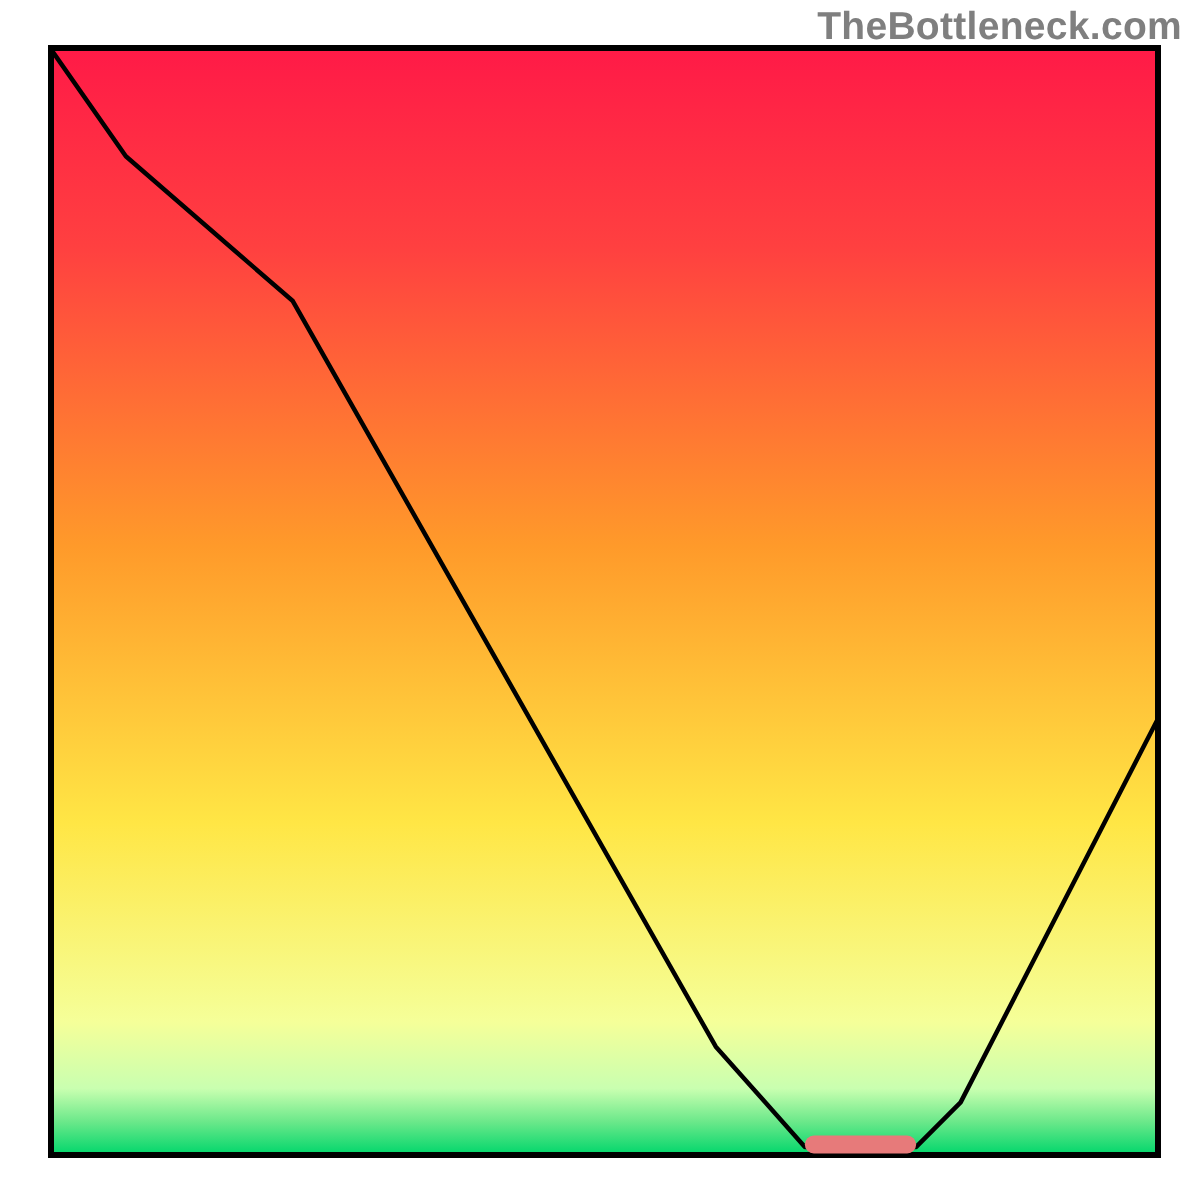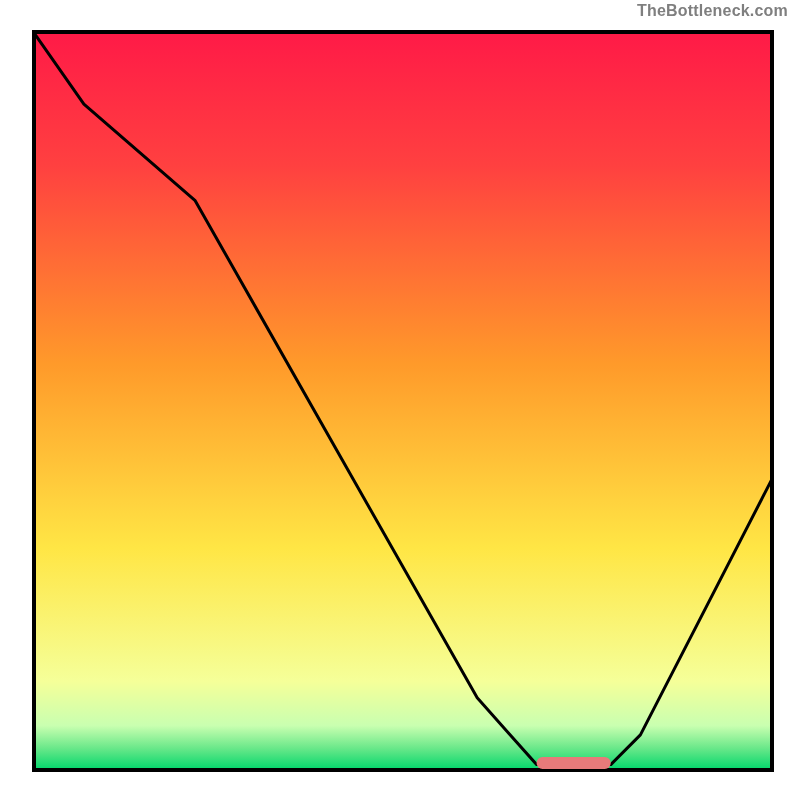--- a/index.html
+++ b/index.html
@@ -13,21 +13,21 @@
   }
   .stage {
     position: relative;
     width: 800px;
     height: 800px;
   }
   .watermark {
     position: absolute;
     top: 2px;
     right: 12px;
-    font-size: 16px;
+    font-size: 26px;
     font-weight: 600;
     color: #7f7f7f;
     letter-spacing: 0.2px;
     user-select: none;
   }
   svg.plot {
     position: absolute;
     left: 0;
     top: 0;
   }

